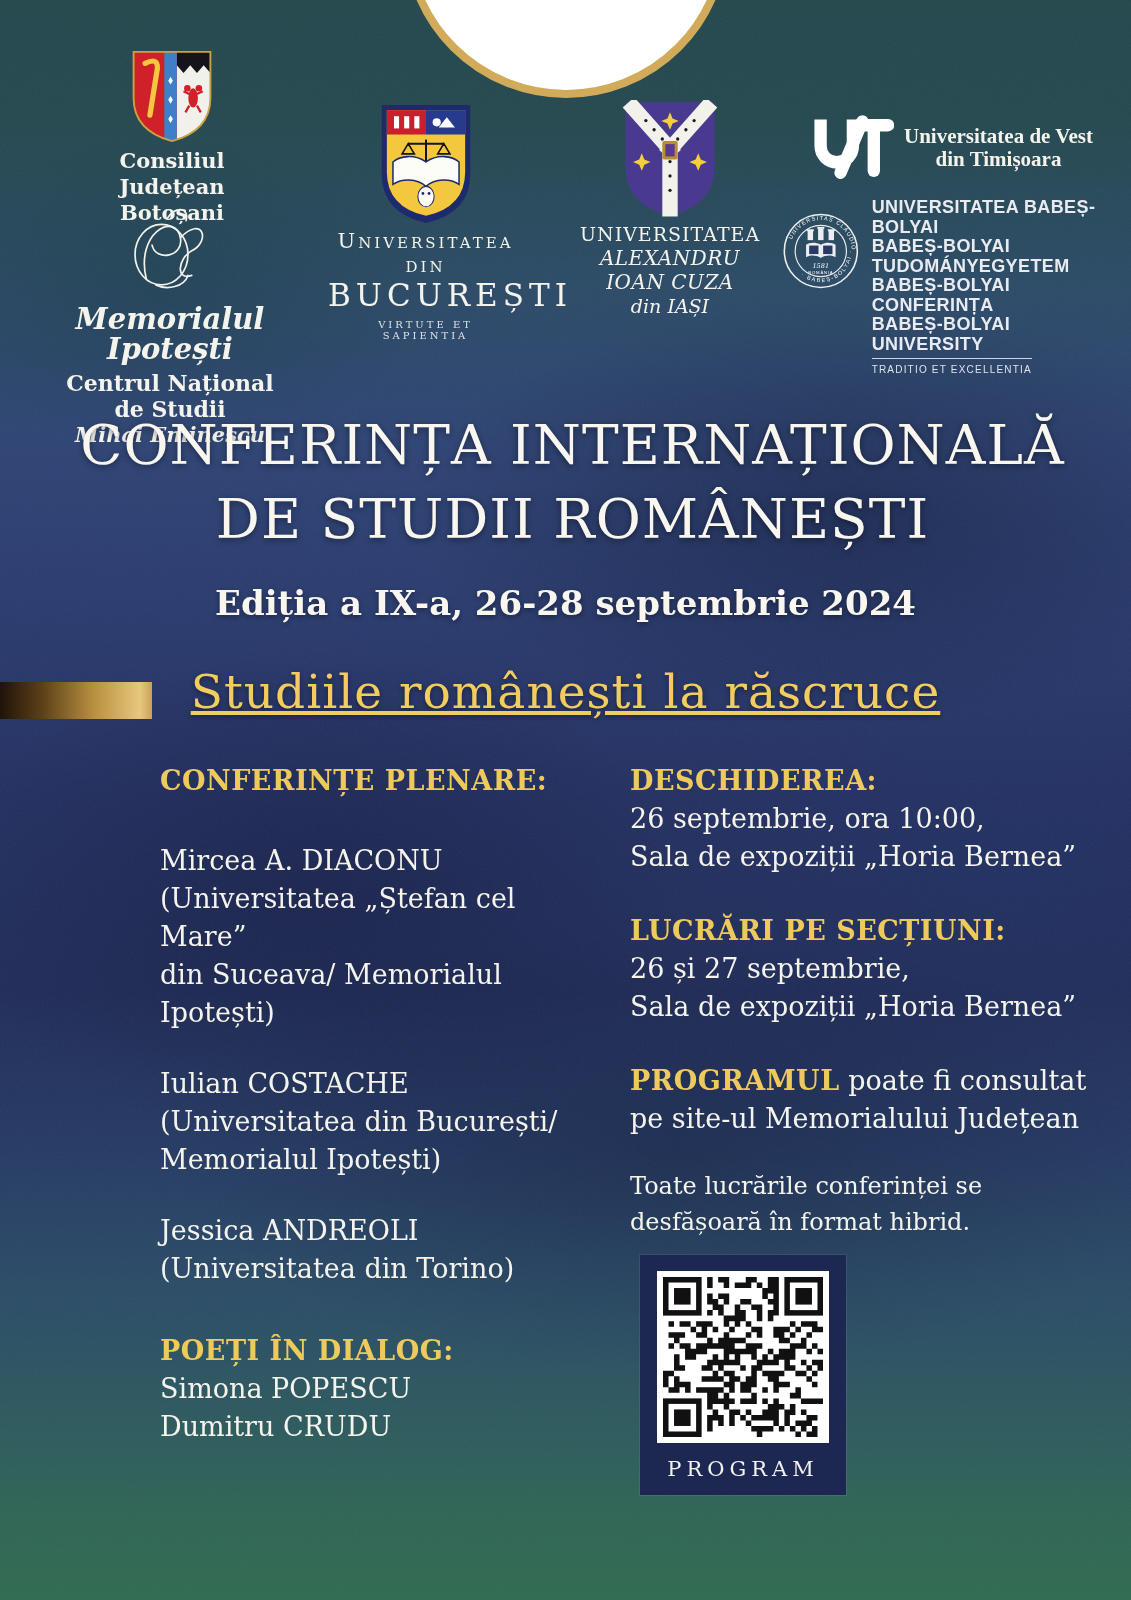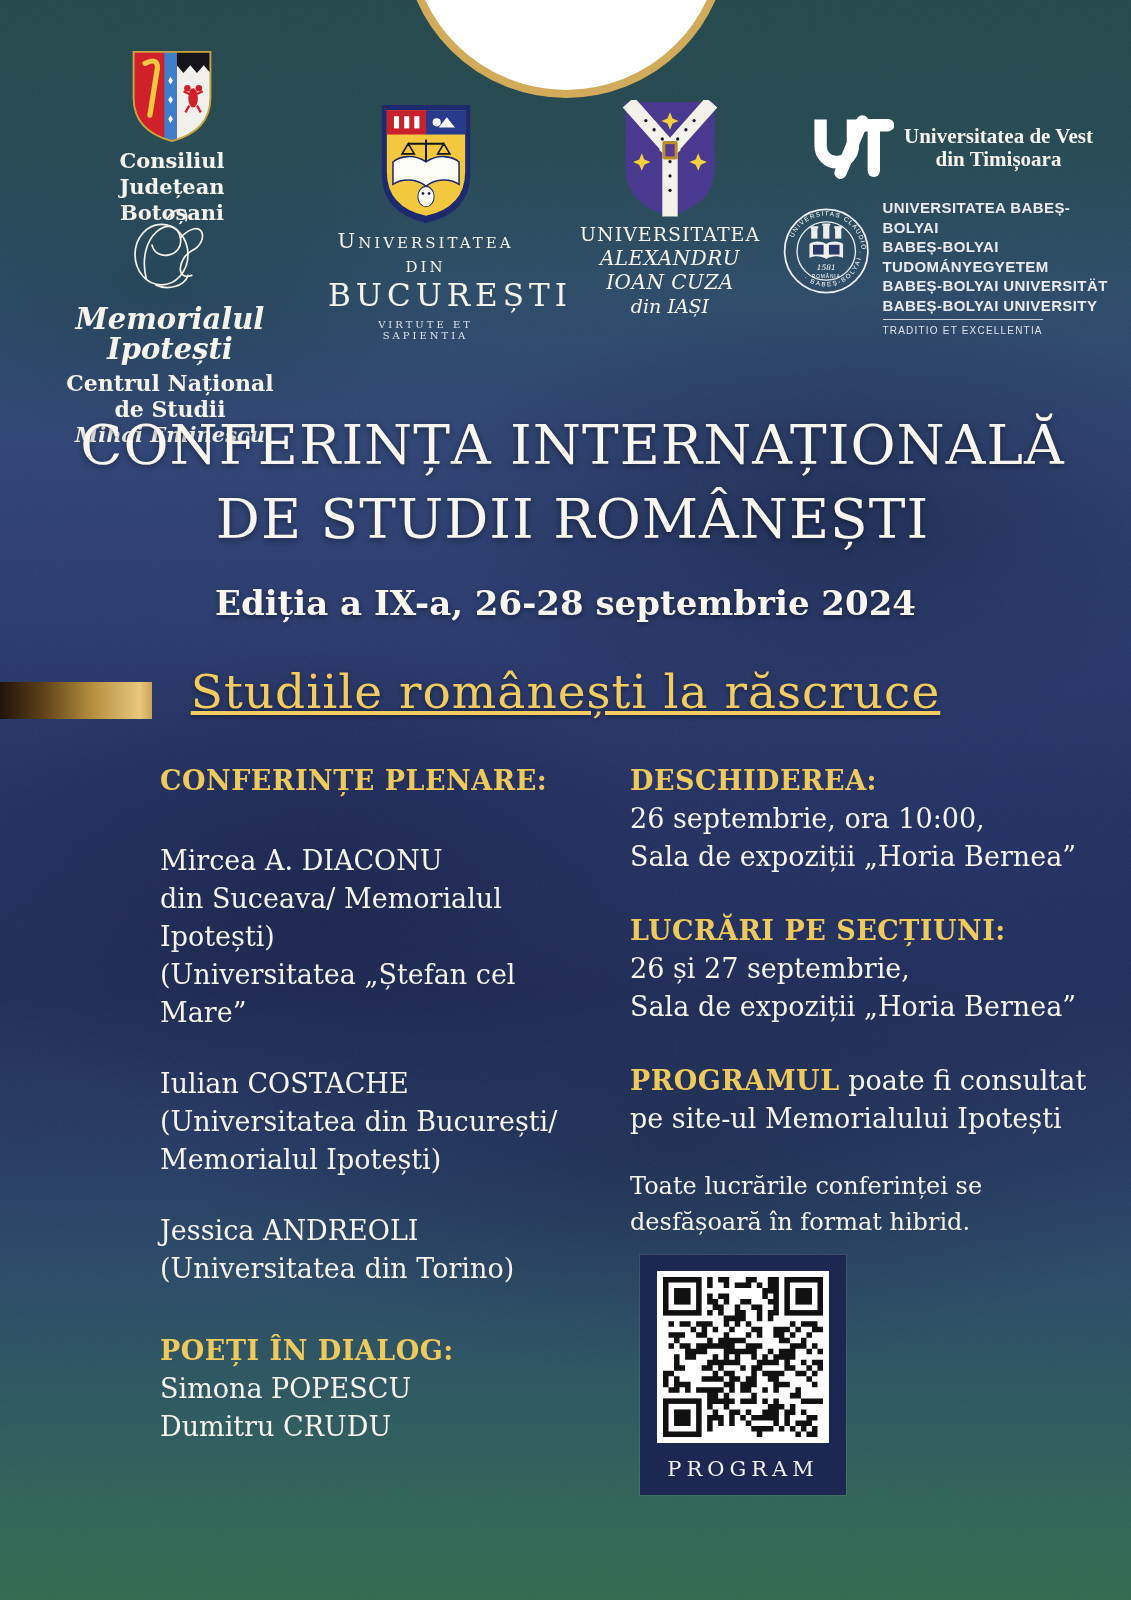--- a/index.html
+++ b/index.html
@@ -33,21 +33,21 @@
   .memorial-center{font-weight:bold;font-size:22px;line-height:26px;}
   .memorial-center .it{font-style:italic;font-size:21px;}
   .ub-line1{font-size:21px;letter-spacing:3px;line-height:24px;font-variant:small-caps;}
   .ub-line2{font-size:31px;letter-spacing:5px;line-height:36px;}
   .ub-motto{font-size:10px;letter-spacing:3px;color:#dfe3e6;display:flex;align-items:center;gap:8px;justify-content:center;}
   .ub-motto:before,.ub-motto:after{content:"";height:1px;background:#cfd4d8;flex:1;}
   .uaic-l1{font-size:19px;letter-spacing:1px;line-height:24px;}
   .uaic-l2{font-size:20px;font-style:italic;letter-spacing:.5px;line-height:24px;}
   .uaic-l3{font-size:19px;line-height:24px;font-style:italic;}
   .uvt-text{font-family:Liberation Serif, serif;font-weight:bold;font-size:21px;line-height:23px;text-align:center;}
-  .ubb-lines{font-family:"Liberation Sans", sans-serif;font-weight:bold;font-size:15px;
+  .ubb-lines{font-family:"Liberation Sans", sans-serif;font-weight:bold;font-size:18px;
     line-height:19.5px;letter-spacing:.4px;color:#e9ebf0;}
   .ubb-motto{font-family:Liberation Sans, sans-serif;font-size:10px;letter-spacing:1.2px;
     border-top:1px solid #cfd4dc;padding-top:5px;margin-top:4px;color:#dfe3ea;display:inline-block;}
   
   .title{font-size:55px;line-height:74px;letter-spacing:1px;color:#f8f6ee;
     text-shadow:0 2px 6px rgba(0,0,10,.45);}
   .edition{font-size:34px;font-weight:bold;color:#f8f6ee;text-shadow:0 2px 5px rgba(0,0,10,.4);}
   .gold-bar{position:absolute;left:0;top:682px;width:152px;height:37px;
     background:linear-gradient(90deg,#20130a 0%,#5d4018 28%,#b8913f 62%,#e6c87e 92%,#caa255 100%);}
   .theme{font-size:47px;color:#f2cc5f;letter-spacing:1px;text-shadow:0 2px 5px rgba(0,0,10,.4);text-decoration:underline;}
@@ -232,43 +232,43 @@
       </g>
       <rect x="35" y="43" width="12" height="11" fill="#2a3a66"></rect>
       <rect x="53" y="43" width="12" height="11" fill="#2a3a66"></rect>
       <text x="50" y="72" font-size="8.5" text-anchor="middle" font-style="italic">1581</text>
       <text x="50" y="80" font-size="5.5" letter-spacing="1" text-anchor="middle" font-family="Liberation Sans, sans-serif">ROMÂNIA</text>
     </svg>
     <div>
       <div class="ubb-lines">
         <div>UNIVERSITATEA BABEȘ-BOLYAI</div>
         <div>BABEȘ-BOLYAI TUDOMÁNYEGYETEM</div>
-        <div>BABEȘ-BOLYAI UNIVERSITÄT</div>
+        <div>BABEȘ-BOLYAI CONFERINȚA</div>
         <div>BABEȘ-BOLYAI UNIVERSITY</div>
       </div>
       <div class="ubb-motto">TRADITIO ET EXCELLENTIA</div>
     </div>
   </div>
 
   <div class="abs ctr title" style="left:0;top:408px;width:1131px;padding-left:7px;">
     <div>CONFERINȚA INTERNAȚIONALĂ</div>
     <div>DE STUDII ROMÂNEȘTI</div>
   </div>
   <div class="abs ctr edition" style="left:0;top:583px;width:1131px;">Ediția a IX-a, 26-28 septembrie 2024</div>
 
   <div class="gold-bar"></div>
   <div class="abs ctr theme" style="left:60px;top:664px;width:1011px;">Studiile românești la răscruce</div>
 
   <div class="abs col" style="left:160px;top:762px;width:450px;">
     <div class="head" style="margin-bottom:42px;">CONFERINȚE PLENARE:</div>
 
     <div class="speaker">
       <div>Mircea A. DIACONU</div>
+      <div>(Universitatea „Ștefan cel Mare”</div>
       <div>din Suceava/ Memorialul Ipotești)</div>
-      <div>(Universitatea „Ștefan cel Mare”</div>
     </div>
     <div class="speaker">
       <div>Iulian COSTACHE</div>
       <div>(Universitatea din București/</div>
       <div>Memorialul Ipotești)</div>
     </div>
     <div class="speaker" style="margin-bottom:0;">
       <div>Jessica ANDREOLI</div>
       <div>(Universitatea din Torino)</div>
     </div>
@@ -288,21 +288,21 @@
     </div>
     <div style="margin-top:36px;">
       <div class="head">LUCRĂRI PE SECȚIUNI:</div>
       <div>26 și 27 septembrie,</div>
       <div>Sala de expoziții „Horia Bernea”</div>
     </div>
     <div style="margin-top:36px;">
       <div>
         <span class="head">PROGRAMUL</span><span> poate fi consultat</span>
       </div>
-      <div>pe site-ul Memorialului Ipotești</div>
+      <div>pe site-ul Memorialului Județean</div>
     </div>
     <div class="note" style="margin-top:30px;">
       <div>Toate lucrările conferinței se</div>
       <div>desfășoară în format hibrid.</div>
     </div>
   </div>
 
   <div class="qr-panel">
     <div class="qr-box">
       <svg id="qr" width="160" height="160" viewBox="0 0 168.2 168.2">

